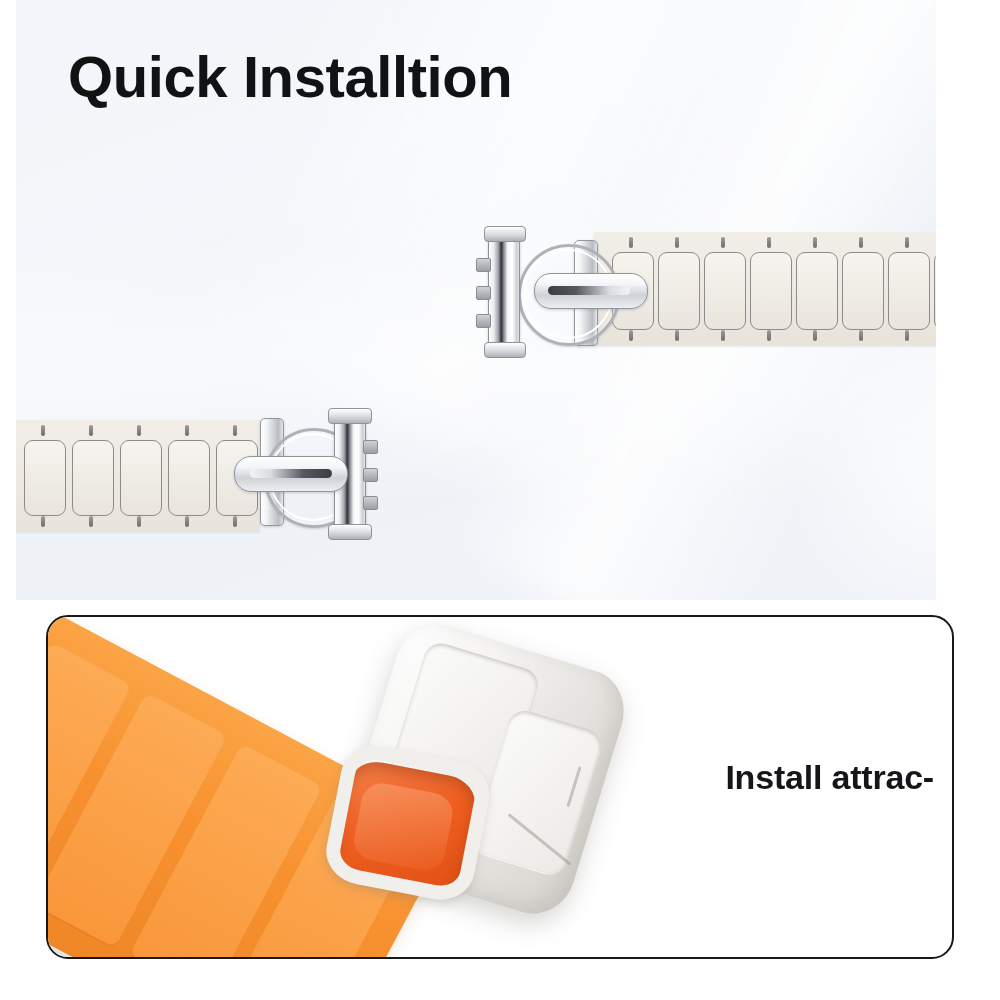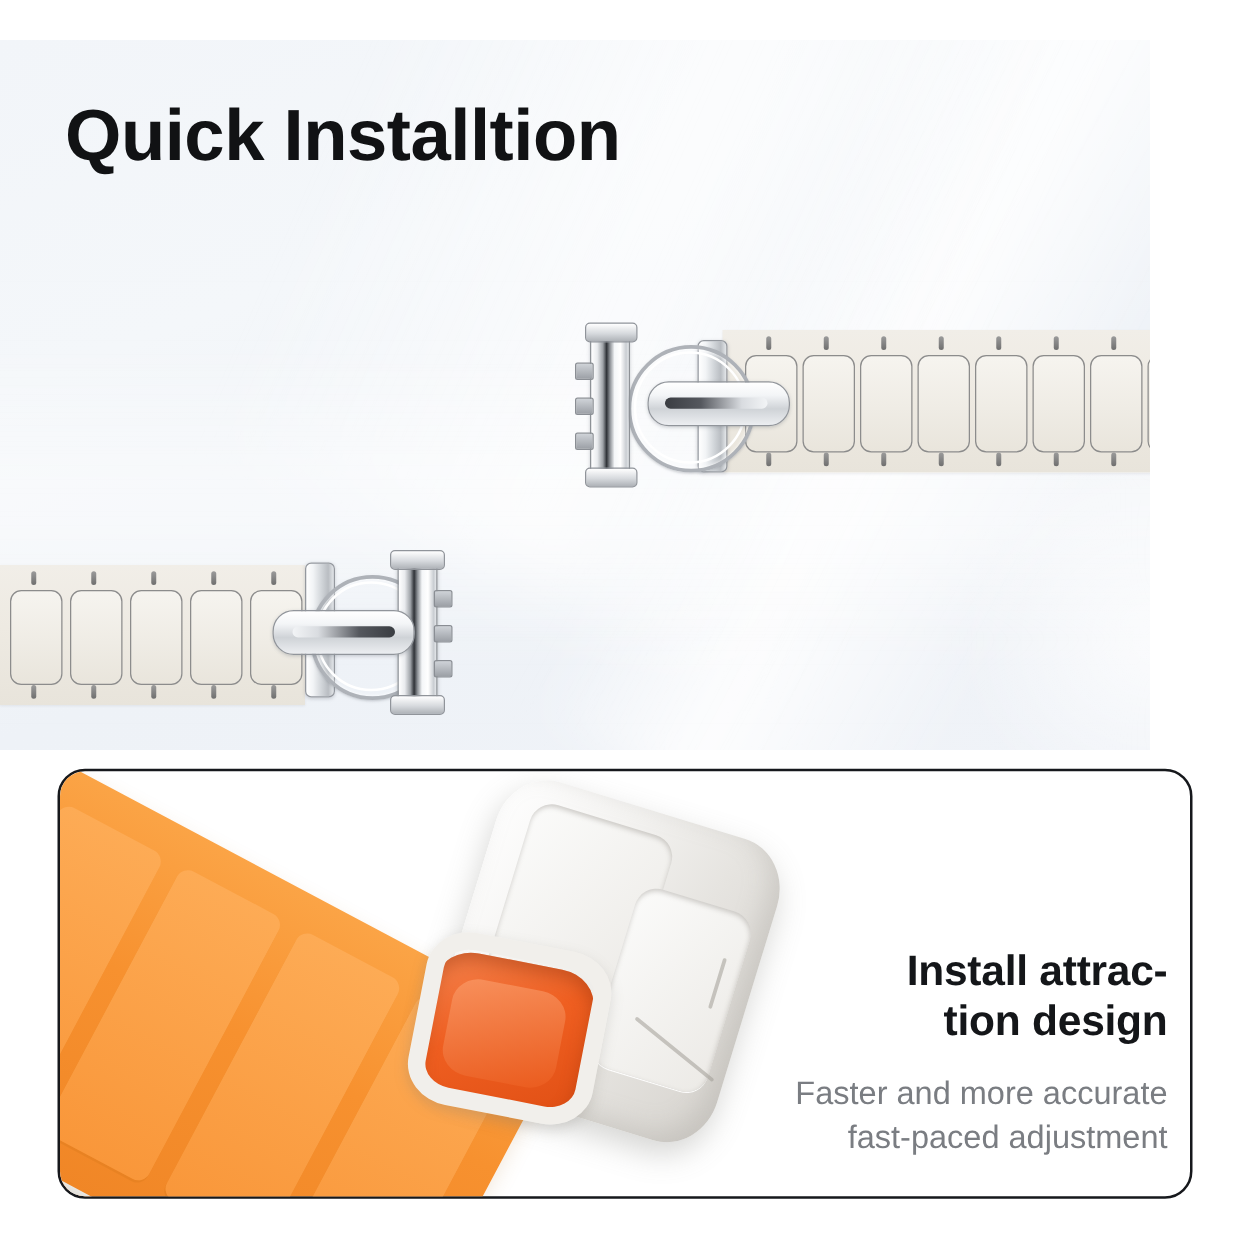--- a/index.html
+++ b/index.html
@@ -6,24 +6,23 @@
   body{
     width:1000px;height:1000px;
     font-family:"Liberation Sans", sans-serif;
     background:#ffffff;
     overflow:hidden;
   }
   .page{position:relative;width:1000px;height:1000px;overflow:hidden;}
 
   
   .top-section{
-    position:absolute;left:0;top:0;width:920px;height:600px;
+    position:absolute;left:16px;top:0;width:920px;height:600px;
     background:linear-gradient(160deg,#f2f5f9 0%,#f4f7fa 30%,#eef2f7 60%,#f0f3f8 100%);
     overflow:hidden;
-    margin-top:32px;
   }
   .streak{position:absolute;pointer-events:none;}
   .streak-a{
     left:620px;top:-240px;width:300px;height:900px;
     background:linear-gradient(90deg,rgba(255,255,255,0) 0%,rgba(255,255,255,.85) 45%,rgba(255,255,255,0) 100%);
     transform:rotate(28deg);filter:blur(14px);
   }
   .streak-b{
     left:300px;top:-300px;width:520px;height:760px;
     background:linear-gradient(90deg,rgba(255,255,255,0) 0%,rgba(255,255,255,.7) 50%,rgba(255,255,255,0) 100%);
@@ -326,21 +325,16 @@
         <div class="clasp-line" style="left:150px;top:176px;width:80px;height:3px;transform:rotate(22deg);"></div>
         <div class="clasp-line" style="left:206px;top:96px;width:3px;height:42px;"></div>
         <div class="clasp-mouth">
           <div class="clasp-mouth-in"></div>
         </div>
         <div class="clasp-lip"></div>
       </div>
 
       <div class="feature-title">
         <div>Install attrac-</div>
-        <div>tion design</div>
-      </div>
-      <div class="feature-body">
-        <div>Faster and more accurate</div>
-        <div>fast-paced adjustment</div>
       </div>
     </div>
   </div>
 </div>
 
 </body></html>

